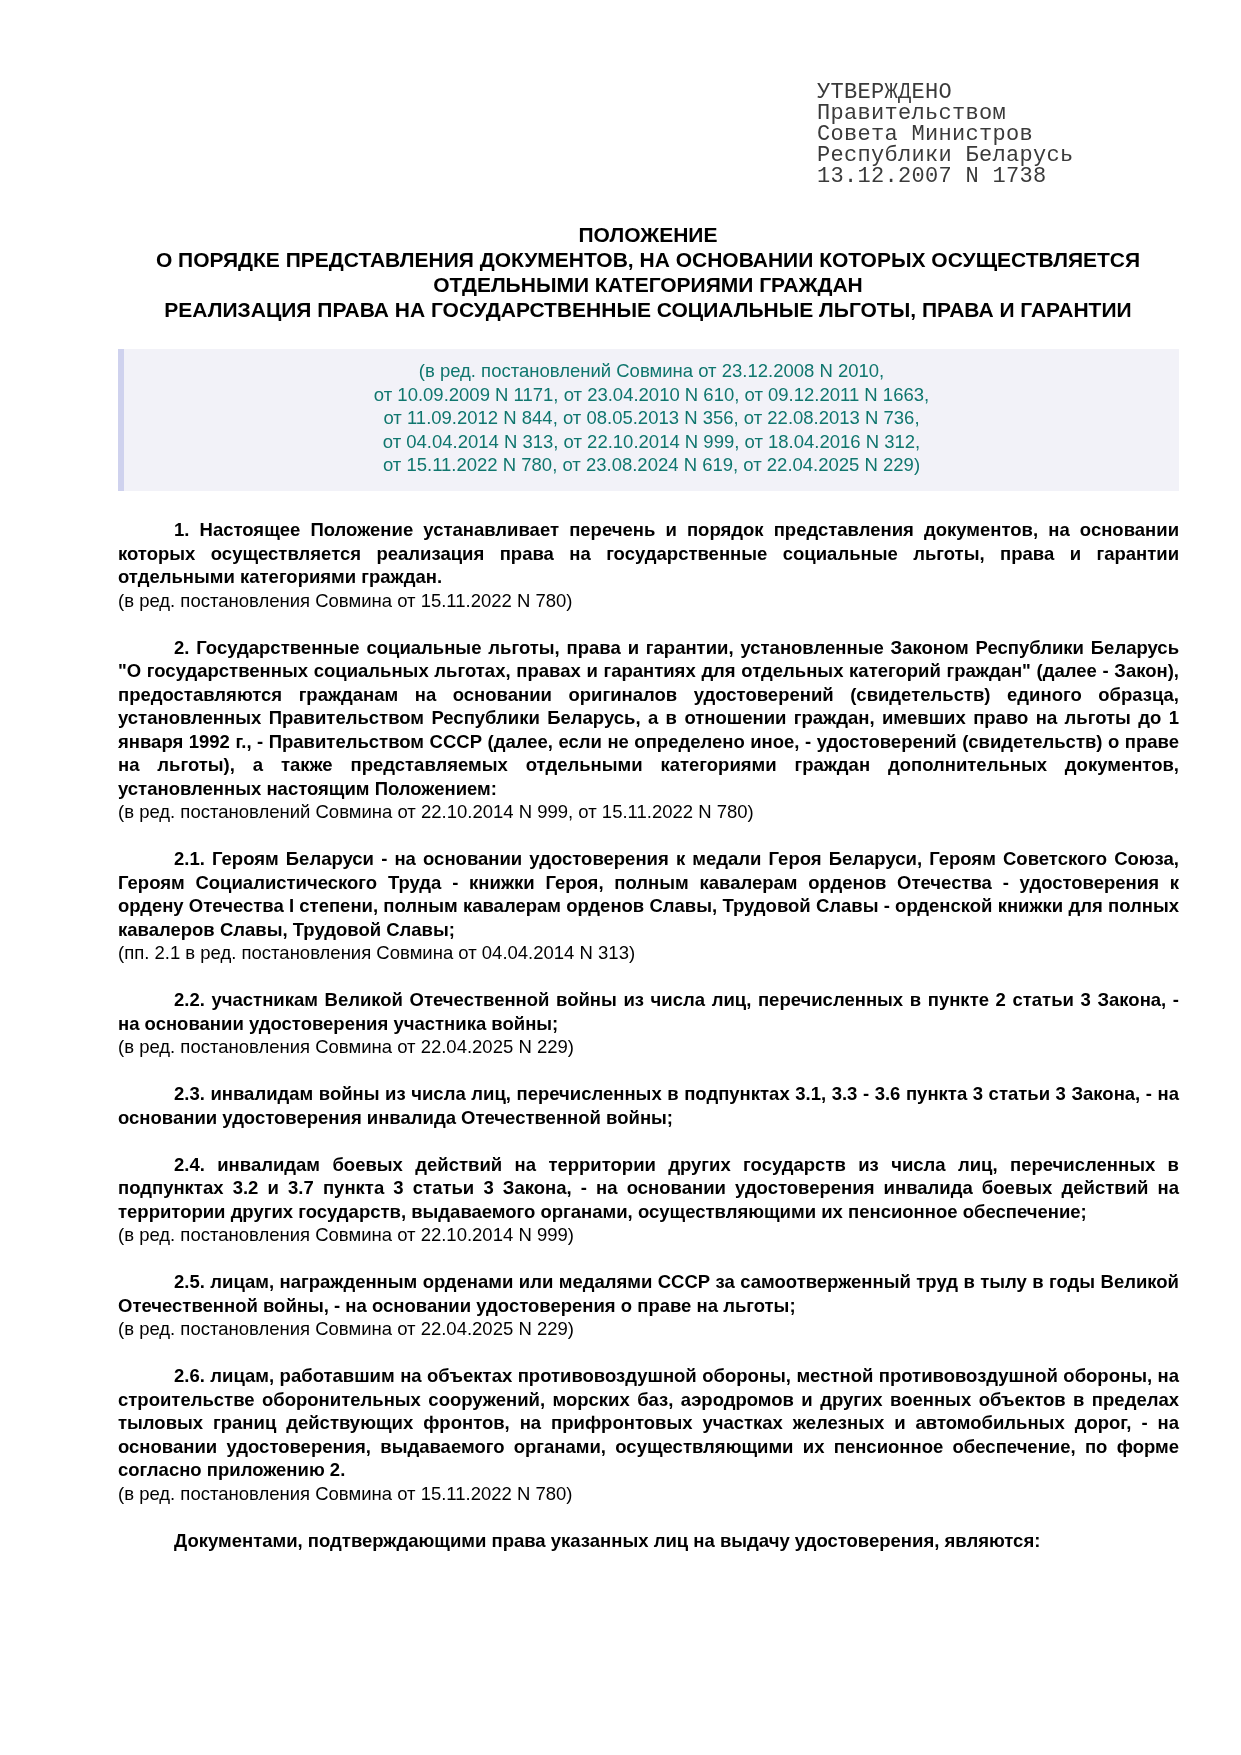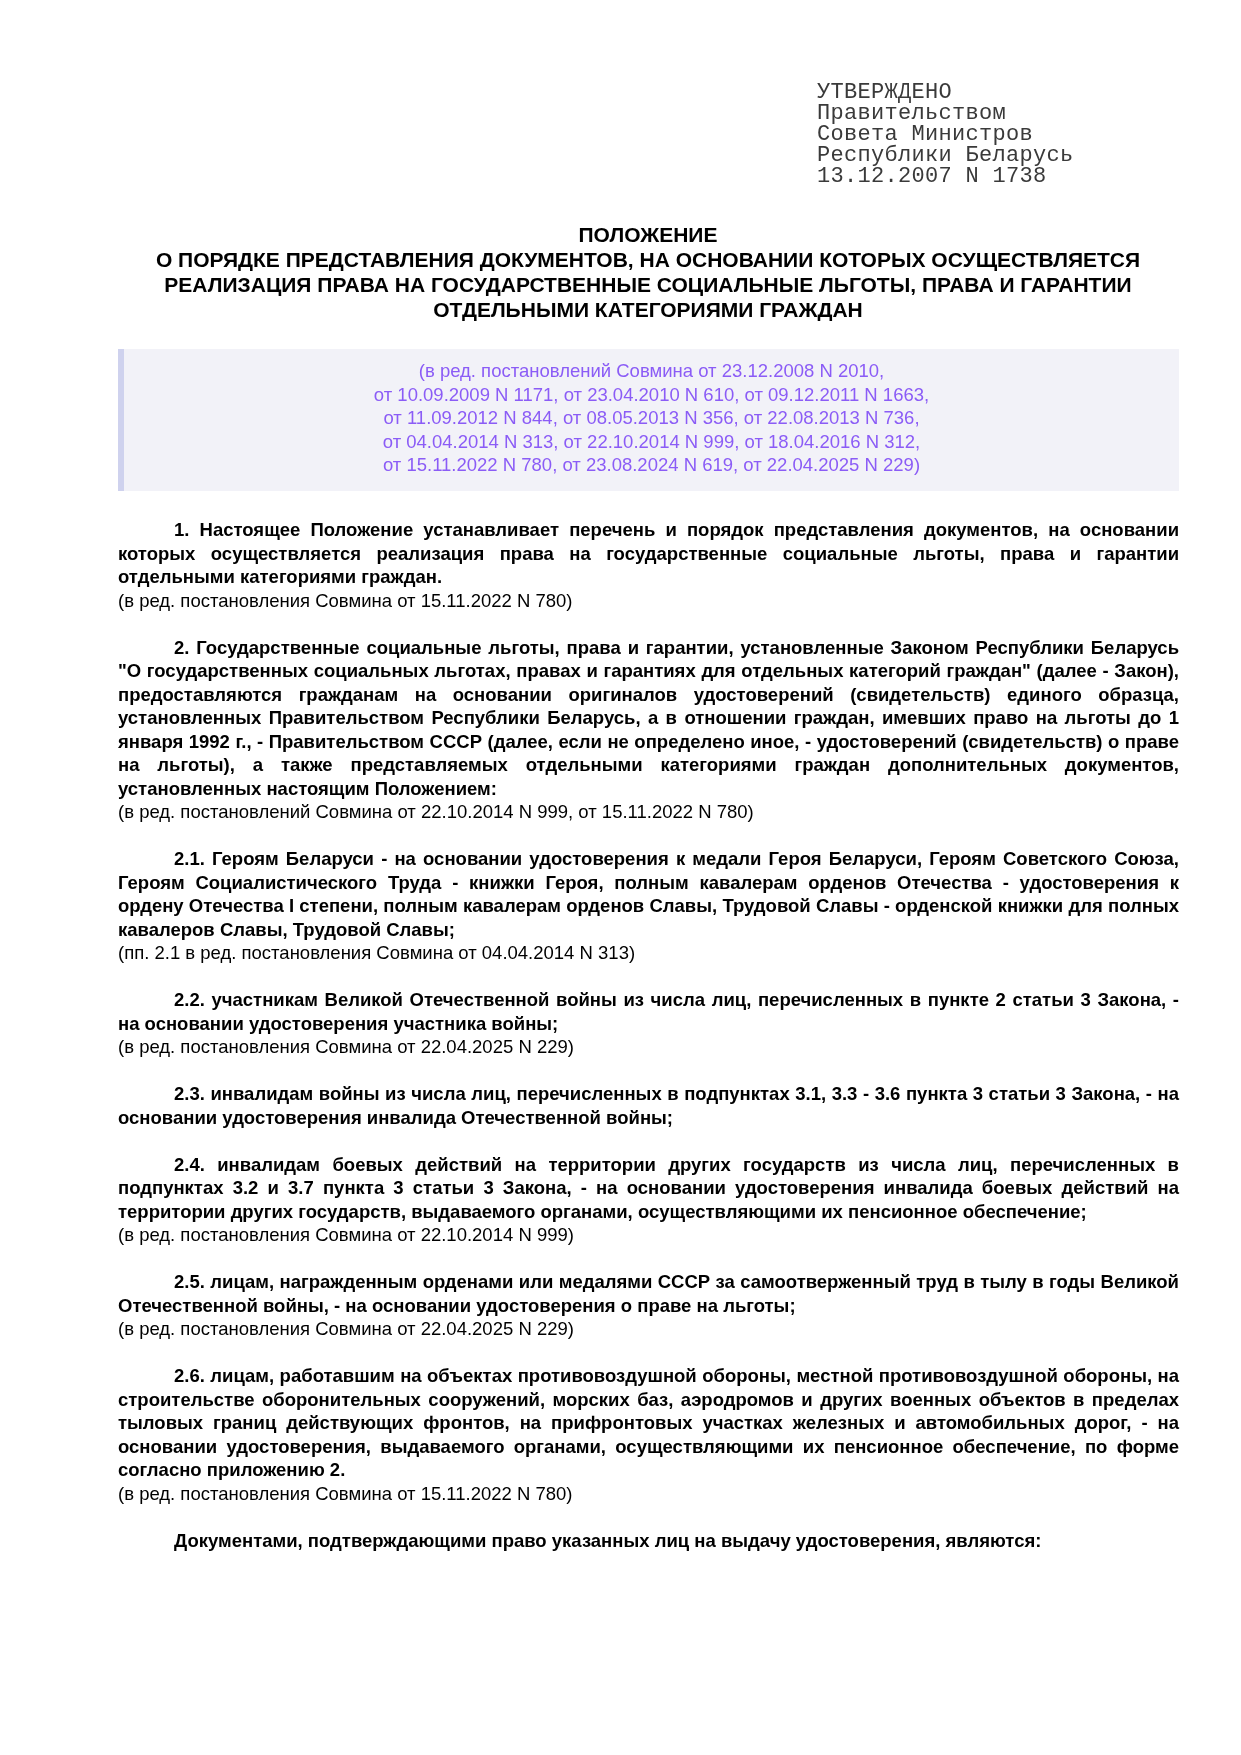--- a/index.html
+++ b/index.html
@@ -13,21 +13,21 @@
   .title {
     position: absolute; left: 118px; width: 1060px; top: 222px;
     text-align: center; font-family: "Liberation Sans", sans-serif;
     font-weight: bold; font-size: 21px; line-height: 25px;
   }
   .title div { white-space: nowrap; }
   .amend {
     position: absolute; left: 118px; top: 349px; width: 1061px; height: 142px;
     background: #f2f2f8; border-left: 6px solid #cfd2ee; box-sizing: border-box;
     text-align: center; font-family: "Liberation Sans", sans-serif;
-    font-size: 18.5px; line-height: 23.5px; color: #8b5cf6; padding-top: 10px;
+    font-size: 18.5px; line-height: 23.5px; color: #0f766e; padding-top: 10px;
   }
   .amend div { white-space: nowrap; }
   .body-text {
     position: absolute; left: 118px; width: 1061px; top: 518px;
     font-family: "Liberation Sans", sans-serif; font-size: 18.5px; line-height: 23.5px;
   }
   .para { text-align: justify; text-indent: 56px; margin: 0; font-weight: bold; }
   .note { margin: 0; text-indent: 0; text-align: left; }
   .gap { height: 23.5px; }
 </style>
@@ -38,22 +38,22 @@
   <div>УТВЕРЖДЕНО</div>
   <div>Правительством</div>
   <div>Совета Министров</div>
   <div>Республики Беларусь</div>
   <div>13.12.2007 N 1738</div>
 </div>
 
 <div class="title">
   <div>ПОЛОЖЕНИЕ</div>
   <div>О ПОРЯДКЕ ПРЕДСТАВЛЕНИЯ ДОКУМЕНТОВ, НА ОСНОВАНИИ КОТОРЫХ ОСУЩЕСТВЛЯЕТСЯ</div>
+  <div>ОТДЕЛЬНЫМИ КАТЕГОРИЯМИ ГРАЖДАН</div>
   <div>РЕАЛИЗАЦИЯ ПРАВА НА ГОСУДАРСТВЕННЫЕ СОЦИАЛЬНЫЕ ЛЬГОТЫ, ПРАВА И ГАРАНТИИ</div>
-  <div>ОТДЕЛЬНЫМИ КАТЕГОРИЯМИ ГРАЖДАН</div>
 </div>
 
 <div class="amend">
   <div>(в ред. постановлений Совмина от 23.12.2008 N 2010,</div>
   <div>от 10.09.2009 N 1171, от 23.04.2010 N 610, от 09.12.2011 N 1663,</div>
   <div>от 11.09.2012 N 844, от 08.05.2013 N 356, от 22.08.2013 N 736,</div>
   <div>от 04.04.2014 N 313, от 22.10.2014 N 999, от 18.04.2016 N 312,</div>
   <div>от 15.11.2022 N 780, от 23.08.2024 N 619, от 22.04.2025 N 229)</div>
 </div>
 
@@ -74,15 +74,15 @@
   <div class="gap"></div>
   <p class="para">2.4. инвалидам боевых действий на территории других государств из числа лиц, перечисленных в подпунктах 3.2 и 3.7 пункта 3 статьи 3 Закона, - на основании удостоверения инвалида боевых действий на территории других государств, выдаваемого органами, осуществляющими их пенсионное обеспечение;</p>
   <p class="note">(в ред. постановления Совмина от 22.10.2014 N 999)</p>
   <div class="gap"></div>
   <p class="para">2.5. лицам, награжденным орденами или медалями СССР за самоотверженный труд в тылу в годы Великой Отечественной войны, - на основании удостоверения о праве на льготы;</p>
   <p class="note">(в ред. постановления Совмина от 22.04.2025 N 229)</p>
   <div class="gap"></div>
   <p class="para">2.6. лицам, работавшим на объектах противовоздушной обороны, местной противовоздушной обороны, на строительстве оборонительных сооружений, морских баз, аэродромов и других военных объектов в пределах тыловых границ действующих фронтов, на прифронтовых участках железных и автомобильных дорог, - на основании удостоверения, выдаваемого органами, осуществляющими их пенсионное обеспечение, по форме согласно приложению 2.</p>
   <p class="note">(в ред. постановления Совмина от 15.11.2022 N 780)</p>
   <div class="gap"></div>
-  <p class="para">Документами, подтверждающими право указанных лиц на выдачу удостоверения, являются:</p>
+  <p class="para">Документами, подтверждающими права указанных лиц на выдачу удостоверения, являются:</p>
   <div class="gap"></div>
 </div>
 
 </body></html>

